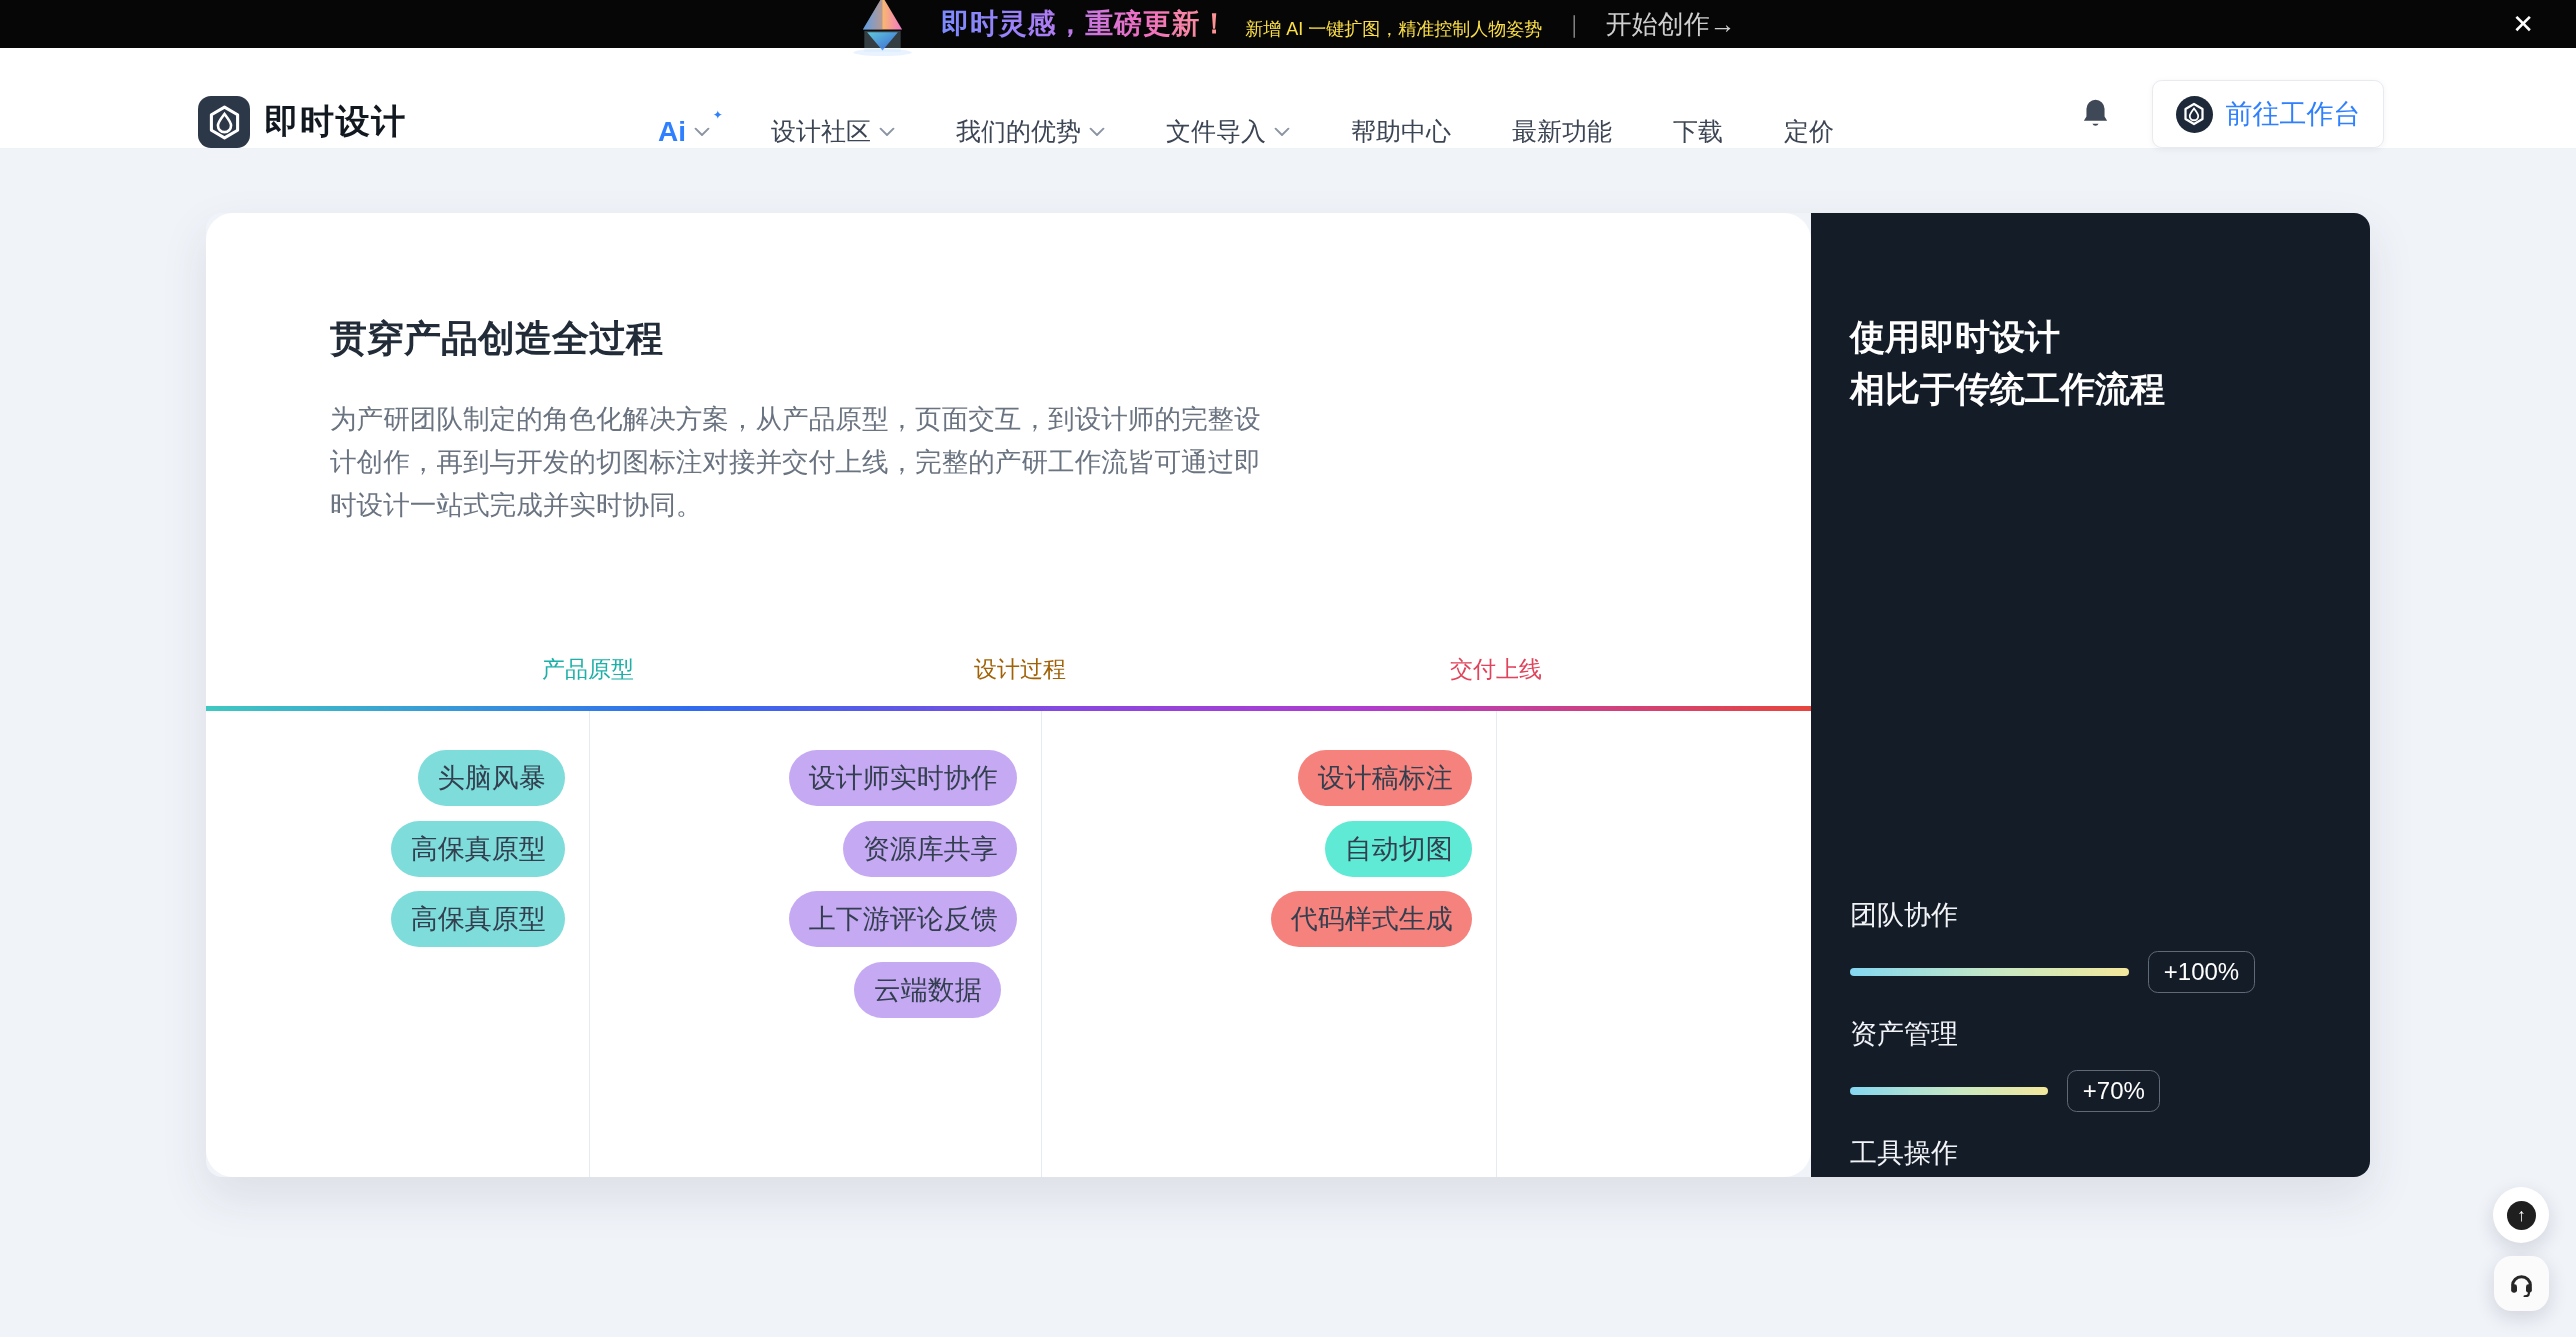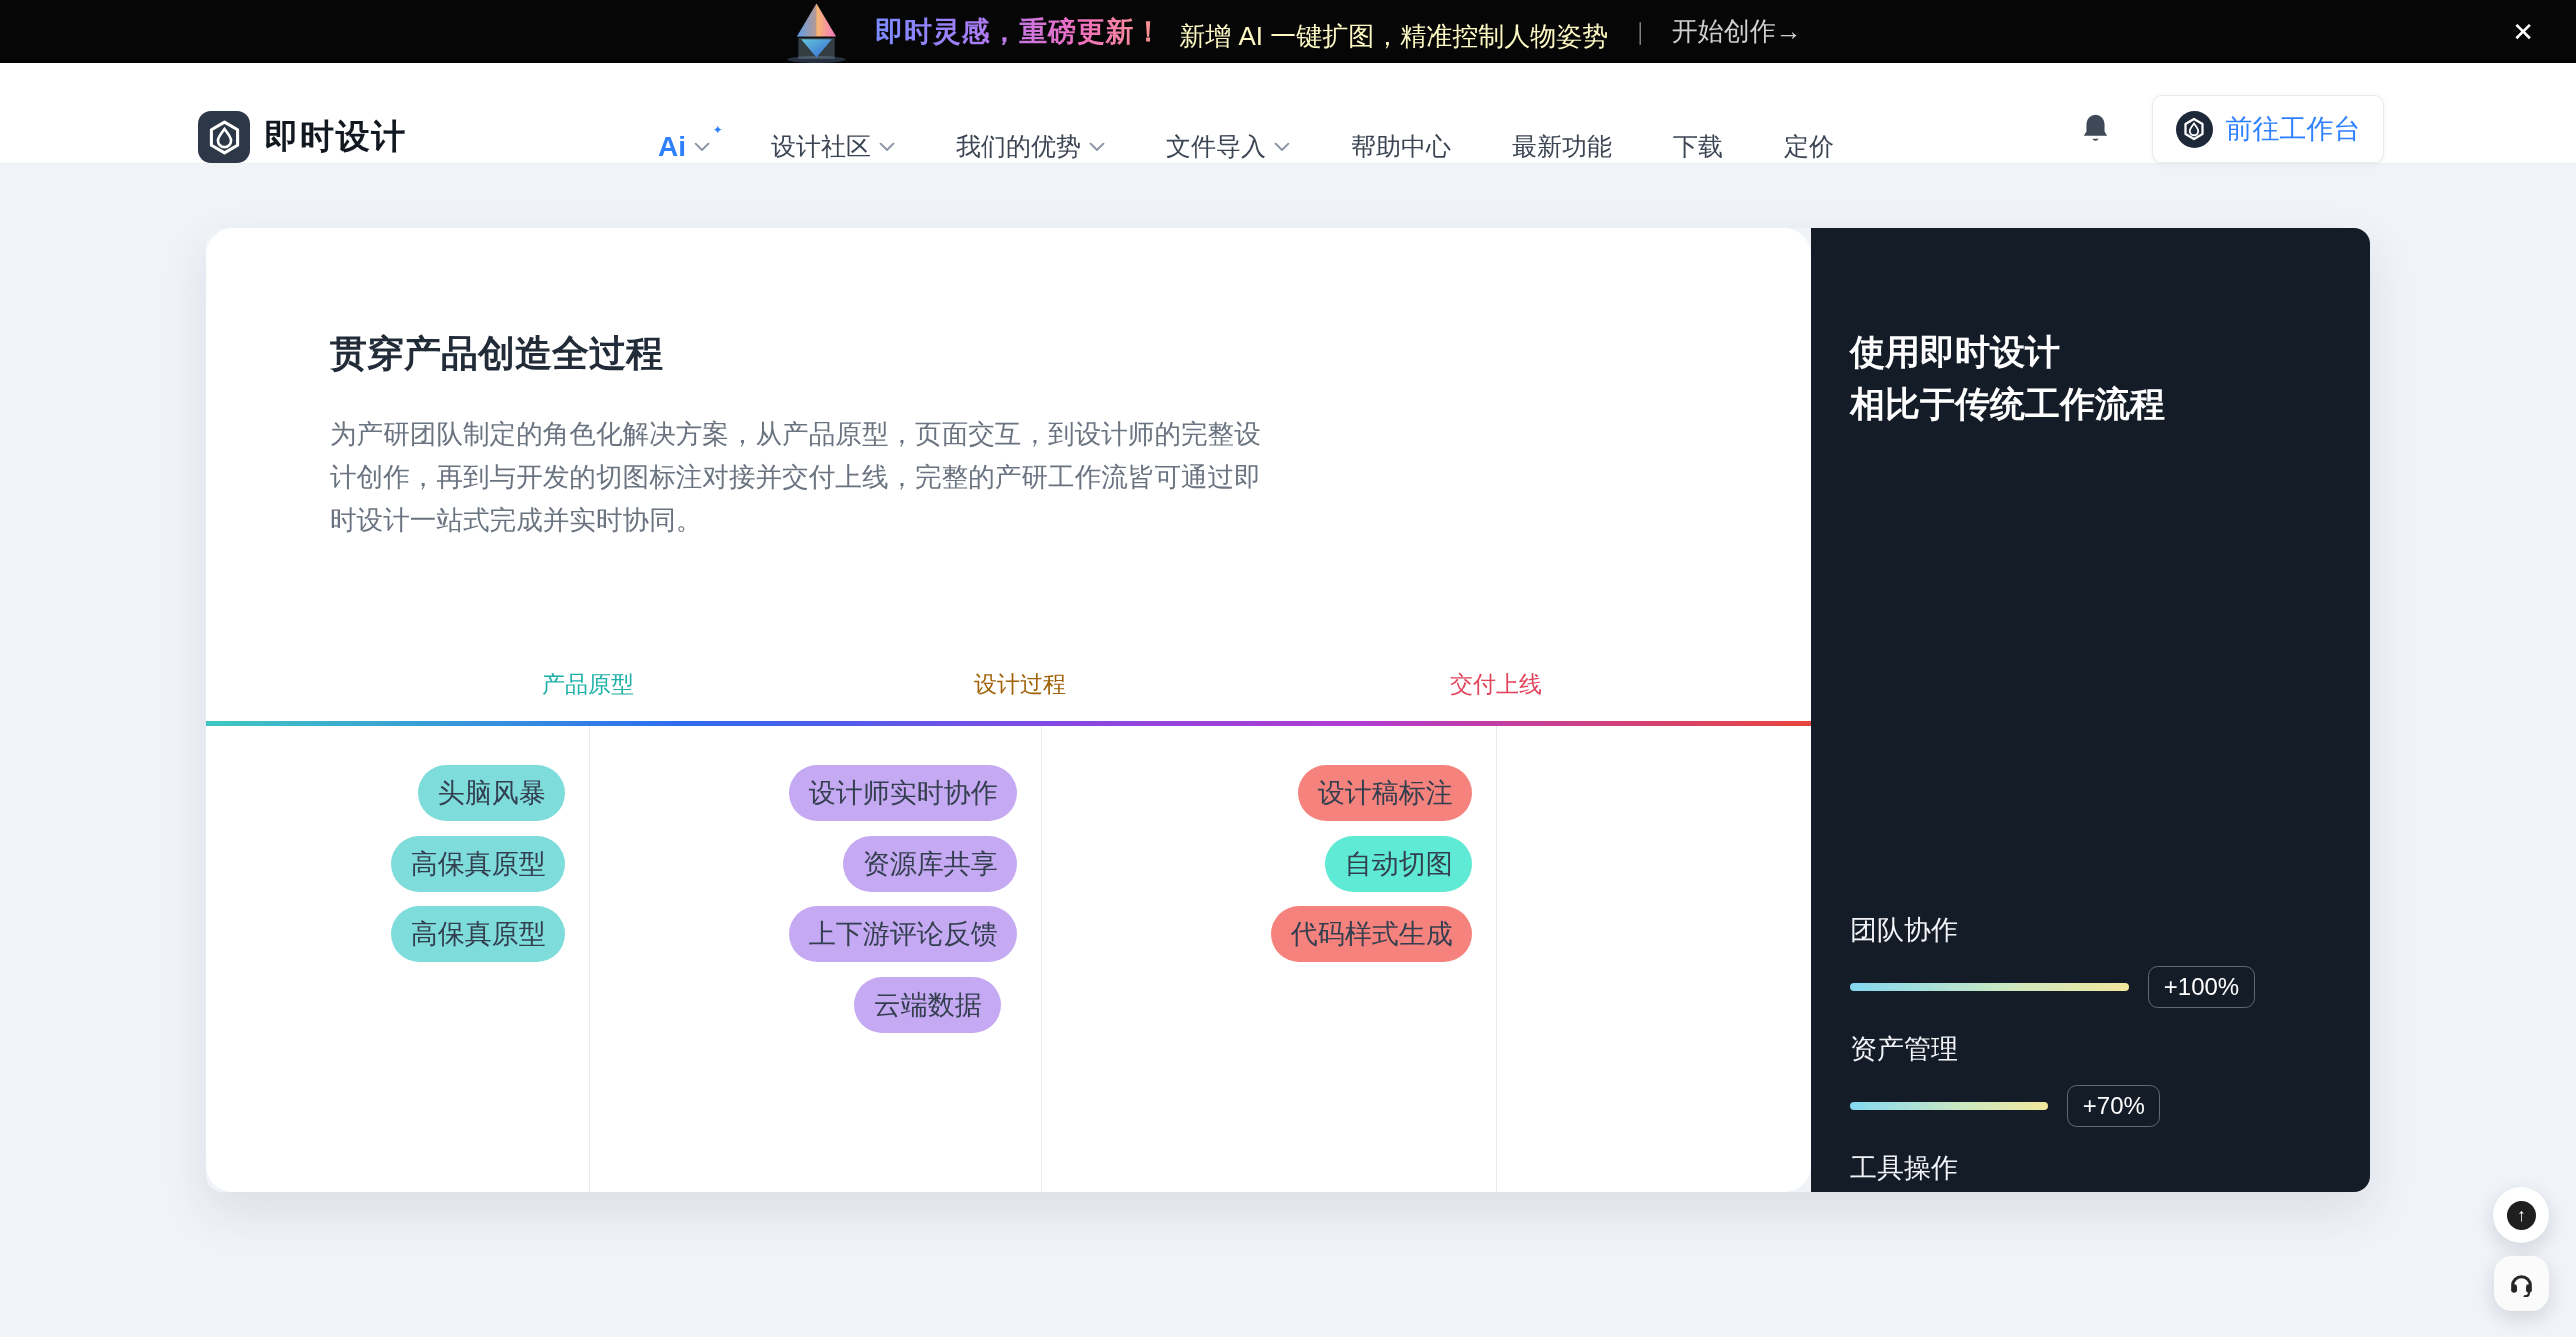--- a/index.html
+++ b/index.html
@@ -1,26 +1,26 @@
 <!DOCTYPE html>
 <html style="font-size:13px"><head>
 <meta charset="utf-8">
 <style>
   * { margin:0; padding:0; box-sizing:border-box; }
   html,body { width:2576px; height:1338px; overflow:hidden;
     font-family:"Liberation Sans","DejaVu Sans",sans-serif; background:#f0f3f8; }
 
   
-  .banner { position:relative; height:63px; background:#060607; display:flex;
+  .banner { position:relative; height:48px; background:#060607; display:flex;
     align-items:center; justify-content:center; gap:16px; }
   .banner-diamond { width:85px; height:63px; flex:0 0 auto; }
   .banner-highlight { font-size:28px; font-weight:700; letter-spacing:0.8px;
     background:linear-gradient(90deg,#7b8bff 0%,#a87ef8 35%,#ef6ec2 70%,#ff9a8a 100%);
     -webkit-background-clip:text; background-clip:text; color:transparent; }
-  .banner-message { font-size:26px; color:#fef9c3;margin-top:9px; }
+  .banner-message { font-size:18px; color:#fde047;margin-top:9px; }
   .banner-sep { font-size:22.5px; color:#8d8d8d; margin:0 4.8px; }
   .banner-cta { font-size:26px; color:#cfcfcf; cursor:pointer; }
   .banner-close { position:absolute; right:42px; top:50%; transform:translateY(-50%);
     font-size:26px; color:#ffffff; cursor:pointer; line-height:1; }
 
   
   .nav { height:101px; background:#ffffff; display:flex; align-items:flex-end;
     padding:0 192px 0 198px; border-bottom:0.8px solid #eef1f5; }
   .brand { display:flex; align-items:center; cursor:pointer; }
   .brand-logo { width:52px; height:52px; border-radius:13px; background:#2c3747;

